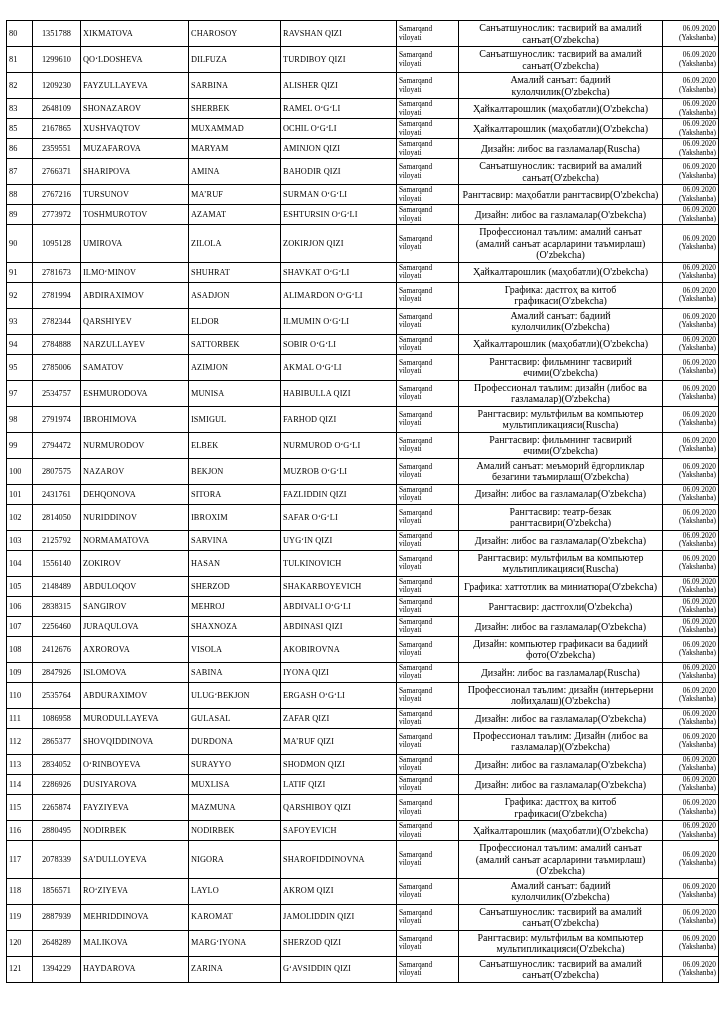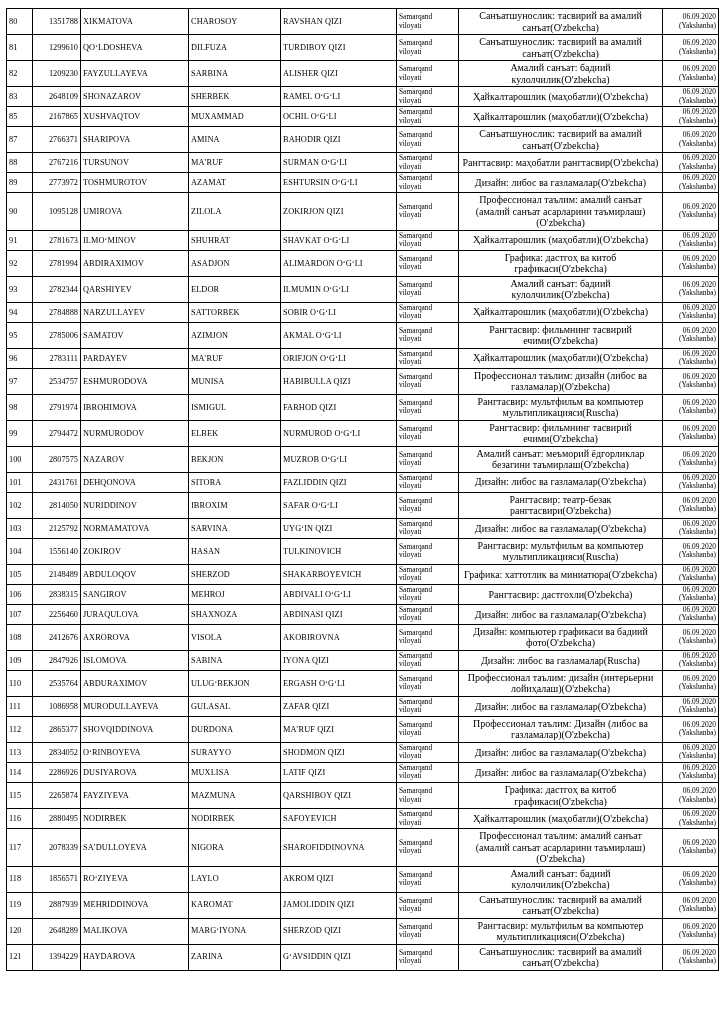--- a/index.html
+++ b/index.html
@@ -18,20 +18,21 @@
     box-sizing: border-box;
     padding: 8px 6px 6px 6px;
     background: #ffffff;
   }
   table.reg {
     width: 712px;
     border-collapse: collapse;
     table-layout: fixed;
     font-size: 8.1px;
     line-height: 1.12;
+    margin-top: 12px;
   }
   table.reg td {
     border: 1px solid #000000;
     padding: 1px 2px;
     vertical-align: middle;
     overflow: hidden;
     word-wrap: break-word;
   }
   col.c-num    { width: 26px; }
   col.c-id     { width: 48px; }
@@ -41,21 +42,21 @@
   col.c-region { width: 62px; }
   col.c-spec   { width: 204px; }
   col.c-date   { width: 56px; }
 
   td.num {
     text-align: left;
     padding-left: 4px;
     font-size: 8.3px;
   }
   td.id {
-    text-align: right;
+    text-align: center;
     padding-left: 3px;
     font-size: 8.3px;
   }
   td.name {
     text-align: left;
     padding-left: 4px;
     font-size: 8.3px;
     letter-spacing: 0.1px;
   }
   td.region {
@@ -167,20 +168,36 @@
             <span class="sub">Samarqand</span>
             <span class="sub">viloyati</span>
           </td>
           <td class="spec">Ҳайкалтарошлик (маҳобатли)(O'zbekcha)</td>
           <td class="date">
             <span class="sub">06.09.2020</span>
             <span class="sub">(Yakshanba)</span>
           </td>
         </tr>
         <tr>
+          <td class="num">86</td>
+          <td class="id">2359551</td>
+          <td class="name">MUZAFAROVA</td>
+          <td class="name">MARYAM</td>
+          <td class="name">AMINJON QIZI</td>
+          <td class="region">
+            <span class="sub">Samarqand</span>
+            <span class="sub">viloyati</span>
+          </td>
+          <td class="spec">Дизайн: либос ва газламалар(Ruscha)</td>
+          <td class="date">
+            <span class="sub">06.09.2020</span>
+            <span class="sub">(Yakshanba)</span>
+          </td>
+        </tr>
+        <tr>
           <td class="num">87</td>
           <td class="id">2766371</td>
           <td class="name">SHARIPOVA</td>
           <td class="name">AMINA</td>
           <td class="name">BAHODIR QIZI</td>
           <td class="region">
             <span class="sub">Samarqand</span>
             <span class="sub">viloyati</span>
           </td>
           <td class="spec">Санъатшунослик: тасвирий ва амалий санъат(O'zbekcha)</td>
@@ -311,36 +328,20 @@
             <span class="sub">Samarqand</span>
             <span class="sub">viloyati</span>
           </td>
           <td class="spec">Рангтасвир: фильмнинг тасвирий ечими(O'zbekcha)</td>
           <td class="date">
             <span class="sub">06.09.2020</span>
             <span class="sub">(Yakshanba)</span>
           </td>
         </tr>
         <tr>
-          <td class="num">96</td>
-          <td class="id">2783111</td>
-          <td class="name">PARDAYEV</td>
-          <td class="name">MA’RUF</td>
-          <td class="name">ORIFJON O‘G‘LI</td>
-          <td class="region">
-            <span class="sub">Samarqand</span>
-            <span class="sub">viloyati</span>
-          </td>
-          <td class="spec">Ҳайкалтарошлик (маҳобатли)(O'zbekcha)</td>
-          <td class="date">
-            <span class="sub">06.09.2020</span>
-            <span class="sub">(Yakshanba)</span>
-          </td>
-        </tr>
-        <tr>
           <td class="num">97</td>
           <td class="id">2534757</td>
           <td class="name">ESHMURODOVA</td>
           <td class="name">MUNISA</td>
           <td class="name">HABIBULLA QIZI</td>
           <td class="region">
             <span class="sub">Samarqand</span>
             <span class="sub">viloyati</span>
           </td>
           <td class="spec">Профессионал таълим: дизайн (либос ва газламалар)(O'zbekcha)</td>

